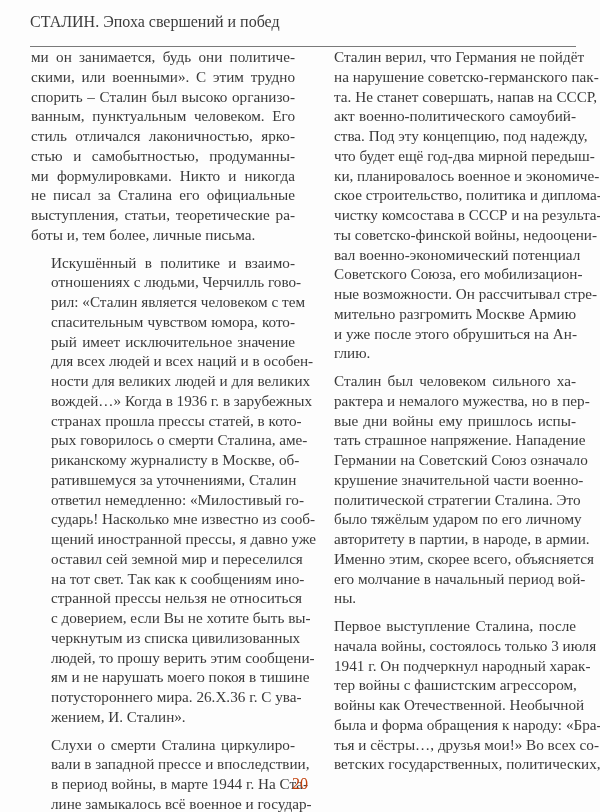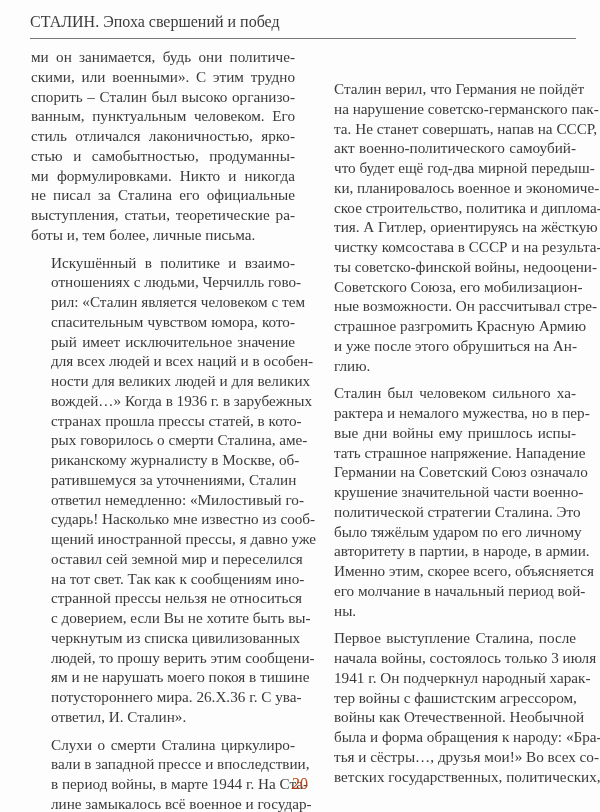--- a/index.html
+++ b/index.html
@@ -2,32 +2,32 @@
 <html><head>
 <meta charset="utf-8">
 <style>
   html, body { margin: 0; padding: 0; }
   body {
     width: 600px; height: 812px; background: #fdfdfd; position: relative; overflow: hidden;
     font-family: "Liberation Serif", "DejaVu Serif", serif; color: #3a3a3a;
   }
   .header {
     position: absolute; left: 30px; top: 10px; width: 546px;
-    font-size: 16px; color: #3c3c3c; padding-bottom: 4px;
+    font-size: 16px; color: #3c3c3c; padding-bottom: 12px;
     border-bottom: 1.5px solid #7a7a7a; line-height: 24px;
   }
   .col {
     position: absolute; top: 47px; width: 264px;
     font-size: 15.2px; line-height: 19.75px; text-align: justify;
     hyphens: manual;
   }
   .col.left { left: 31px; }
   .col.right { left: 314px; width: 262px; }
   .col p { margin: 0; }
-  .col p.indent { text-indent: 20px; margin-top: 32px; }
+  .col p.indent { text-indent: 20px; }
   .col p.gap { margin-top: 8px; }
   .col .line { display: block; text-align: justify; text-align-last: justify; white-space: nowrap; }
   .col .line.last { text-align-last: left; }
   .pagenum {
     position: absolute; left: 0; width: 600px; top: 775px; text-align: center;
     font-size: 16px; color: #c2410c;
   }
 </style>
 </head>
 <body>
@@ -64,44 +64,45 @@
       <span class="line">сударь! Насколько мне известно из сооб-</span>
       <span class="line">щений иностранной прессы, я давно уже</span>
       <span class="line">оставил сей земной мир и переселился</span>
       <span class="line">на тот свет. Так как к сообщениям ино-</span>
       <span class="line">странной прессы нельзя не относиться</span>
       <span class="line">с доверием, если Вы не хотите быть вы-</span>
       <span class="line">черкнутым из списка цивилизованных</span>
       <span class="line">людей, то прошу верить этим сообщени-</span>
       <span class="line">ям и не нарушать моего покоя в тишине</span>
       <span class="line">потустороннего мира. 26.X.36 г. С ува-</span>
-      <span class="line last">ответил, И. Сталин».</span>
+      <span class="line last">жением, И. Сталин».</span>
     </p>
     <p class="indent gap">
       <span class="line" style="text-indent: 20px;">Слухи о смерти Сталина циркулиро-</span>
       <span class="line">вали в западной прессе и впоследствии,</span>
       <span class="line">в период войны, в марте 1944 г. На Ста-</span>
       <span class="line">лине замыкалось всё военное и государ-</span>
     </p>
   </div>
 <div class="col right" id="col-right">
     <p class="indent">
       <span class="line" style="text-indent: 20px;">Сталин верил, что Германия не пойдёт</span>
       <span class="line">на нарушение советско-германского пак-</span>
       <span class="line">та. Не станет совершать, напав на СССР,</span>
       <span class="line">акт военно-политического самоубий-</span>
+      <span class="line">ства. Под эту концепцию, под надежду,</span>
       <span class="line">что будет ещё год-два мирной передыш-</span>
       <span class="line">ки, планировалось военное и экономиче-</span>
       <span class="line">ское строительство, политика и диплома-</span>
-      <span class="line">тия. А Гитлер, ориентируясь на жёсткую</span>
       <span class="line">чистку комсостава в СССР и на результа-</span>
       <span class="line">ты советско-финской войны, недооцени-</span>
+      <span class="line">вал военно-экономический потенциал</span>
       <span class="line">Советского Союза, его мобилизацион-</span>
       <span class="line">ные возможности. Он рассчитывал стре-</span>
-      <span class="line">страшное разгромить Красную Армию</span>
+      <span class="line">мительно разгромить Москве Армию</span>
       <span class="line">и уже после этого обрушиться на Ан-</span>
       <span class="line last">глию.</span>
     </p>
     <p class="indent gap">
       <span class="line" style="text-indent: 20px;">Сталин был человеком сильного ха-</span>
       <span class="line">рактера и немалого мужества, но в пер-</span>
       <span class="line">вые дни войны ему пришлось испы-</span>
       <span class="line">тать страшное напряжение. Нападение</span>
       <span class="line">Германии на Советский Союз означало</span>
       <span class="line">крушение значительной части военно-</span>

